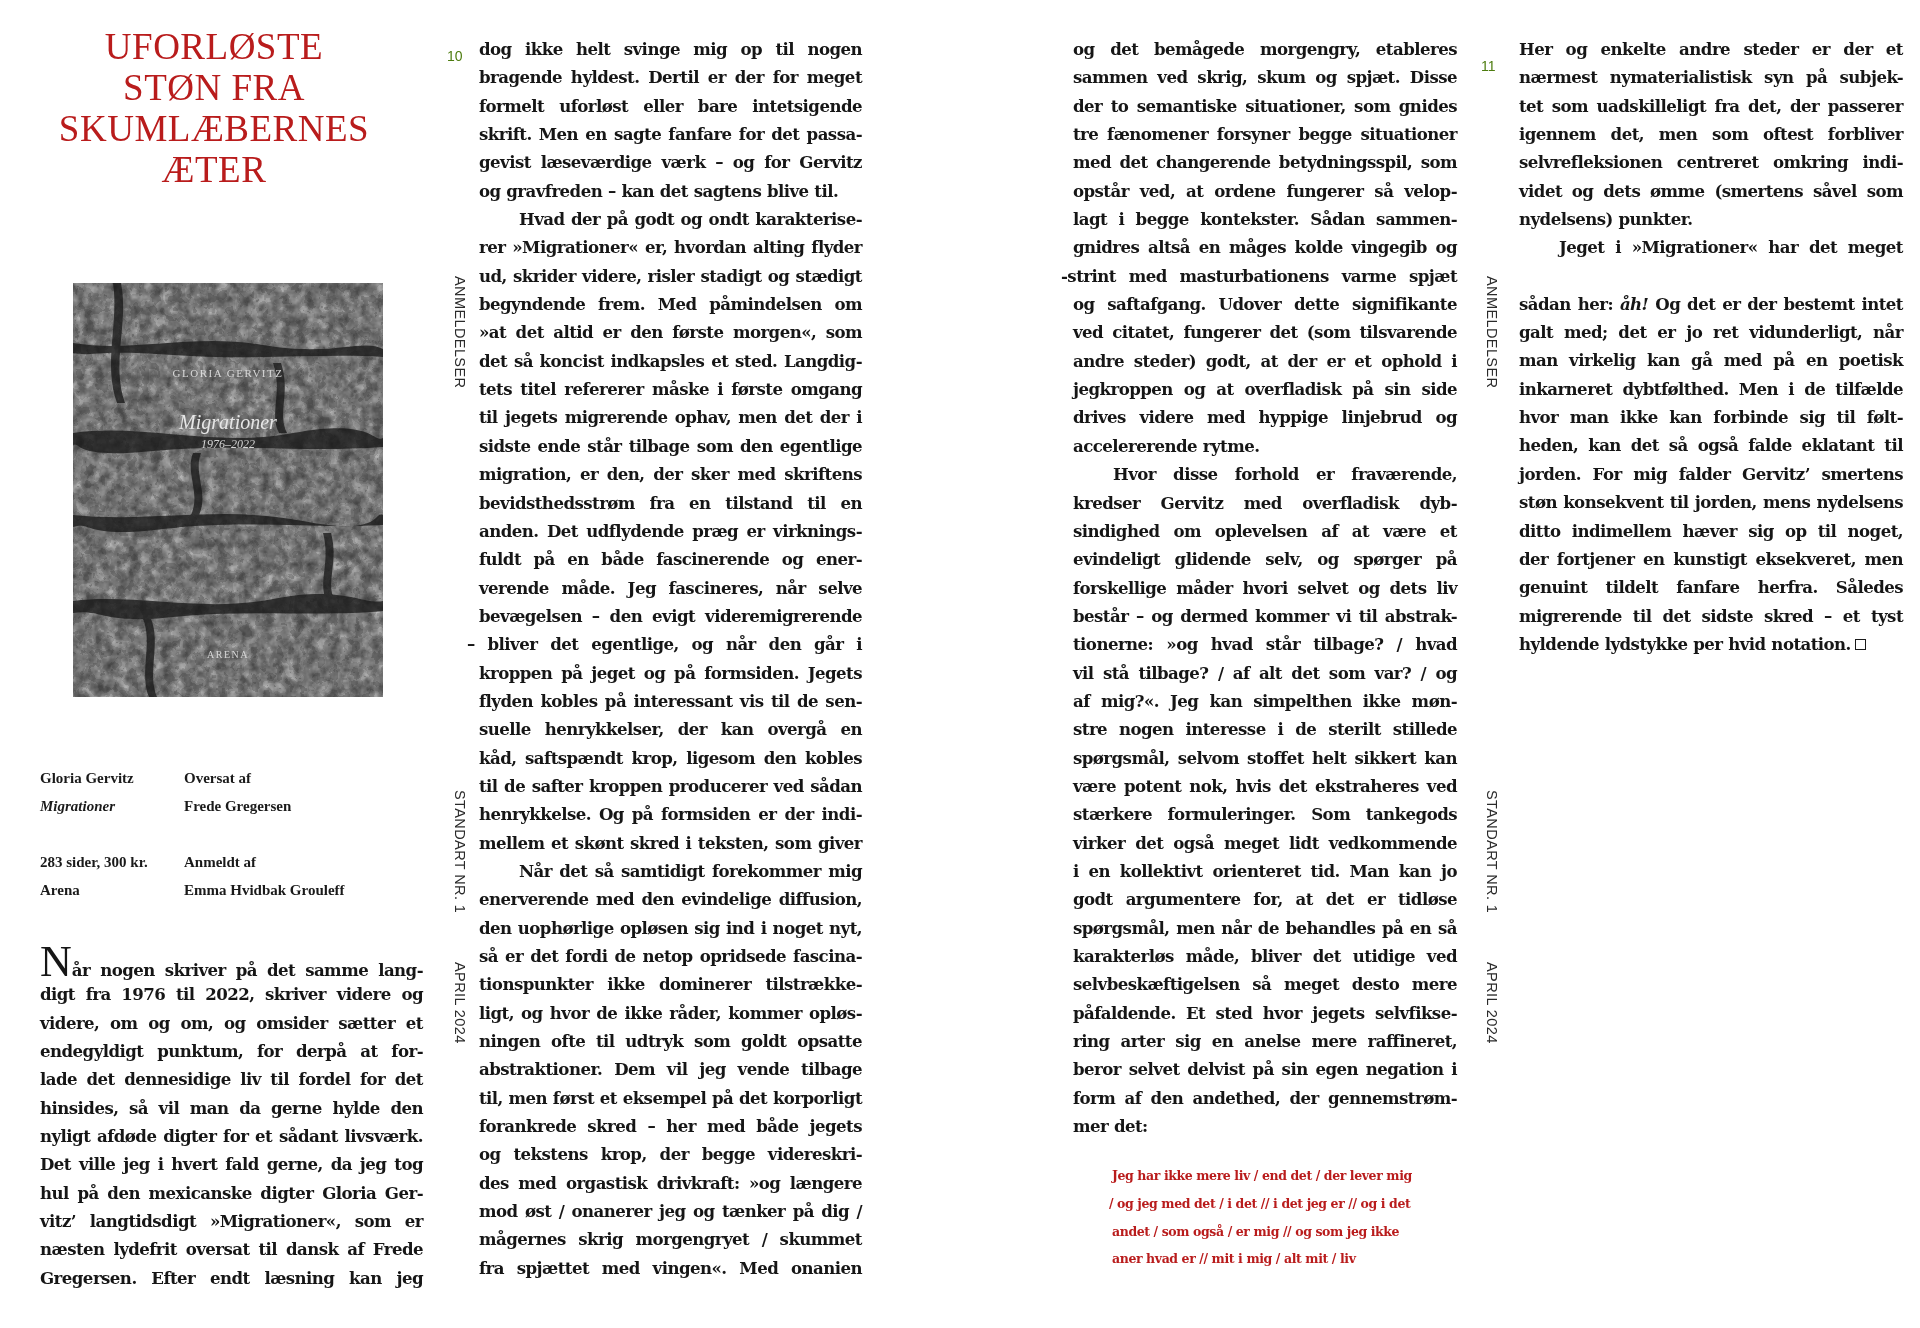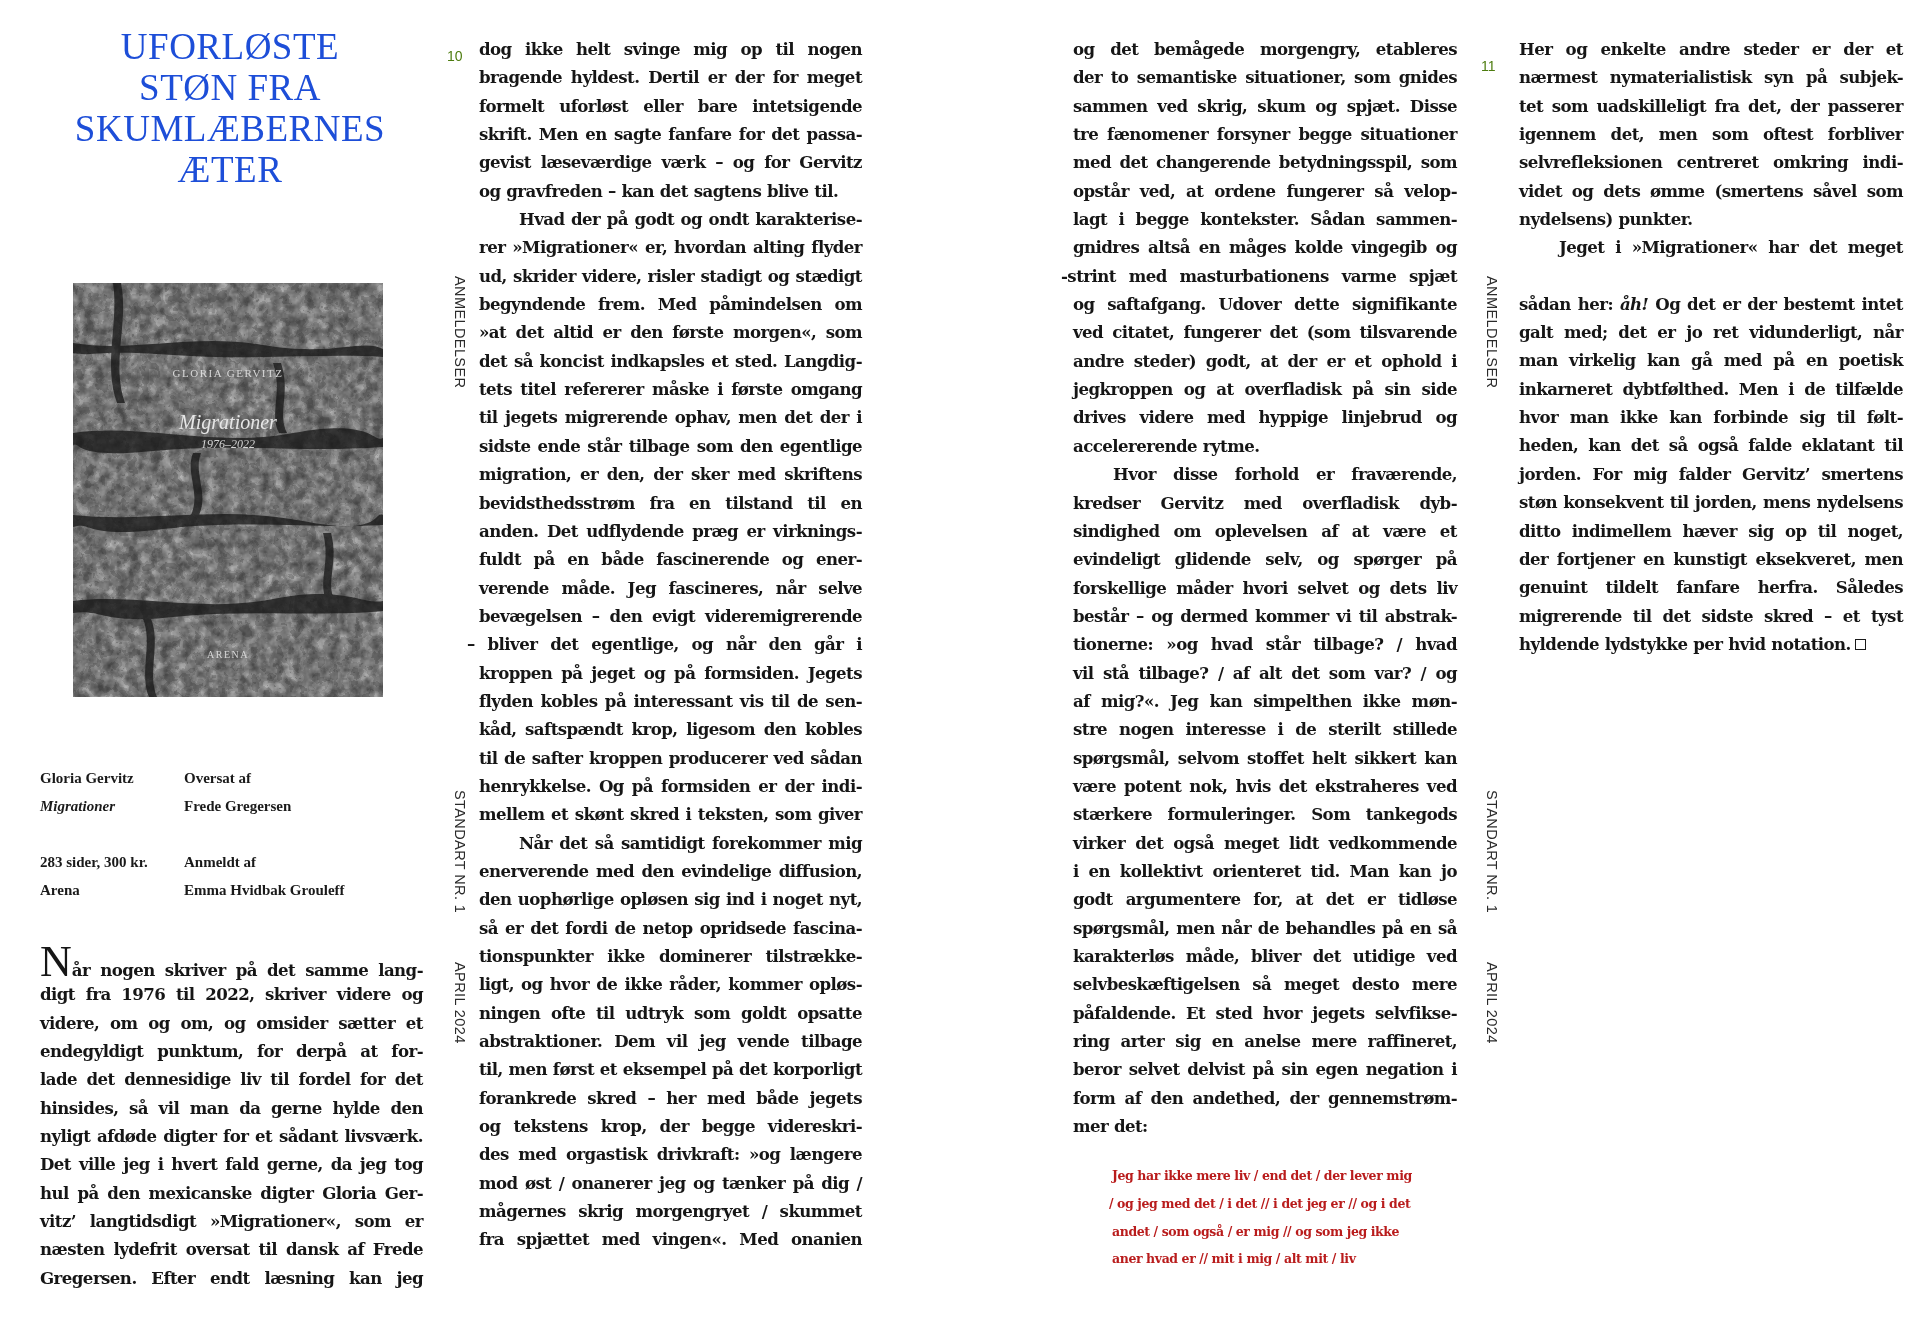--- a/index.html
+++ b/index.html
@@ -1,23 +1,23 @@
 <!DOCTYPE html>
 <html><head>
 <meta charset="utf-8">
 <style>
   html, body { margin: 0; padding: 0; background: #ffffff; }
   body { width: 1920px; height: 1328px; position: relative; overflow: hidden; color: #141414;
          font-family: "DejaVu Serif", "Liberation Serif", serif; }
   .abs { position: absolute; }
 
   
-  .title { left: 40px; top: 26px; width: 380px; text-align: center;
+  .title { left: 24px; top: 26px; width: 380px; text-align: center;
            font-family: "Liberation Serif", serif; font-size: 37px; line-height: 41px;
-           letter-spacing: 0.5px; font-weight: normal; color: #1d4ed8; }
+           letter-spacing: 0.5px; font-weight: normal; color: #b91c1c; }
   .title div { white-space: nowrap; }
 
   
   .cover { left: 73px; top: 283px; width: 310px; height: 414px; background: #2e2e2e; overflow: hidden; }
   .cover svg { position: absolute; left: 0; top: 0; }
   .cover .c-author { position: absolute; left: 0; width: 100%; top: 84px; text-align: center;
                      font-family: "Liberation Serif", serif; font-size: 11px; letter-spacing: 1.5px; color: #d8d8d8; }
   .cover .c-title { position: absolute; left: 0; width: 100%; top: 128px; text-align: center;
                     font-family: "Liberation Serif", serif; font-style: italic; font-size: 20px; color: #e6e6e6; }
   .cover .c-years { position: absolute; left: 0; width: 100%; top: 154px; text-align: center;
@@ -162,20 +162,21 @@
     <span class="ln">sidste ende står tilbage som den egentlige</span>
     <span class="ln">migration, er den, der sker med skriftens</span>
     <span class="ln">bevidsthedsstrøm fra en tilstand til en</span>
     <span class="ln">anden. Det udflydende præg er virknings-</span>
     <span class="ln">fuldt på en både fascinerende og ener-</span>
     <span class="ln">verende måde. Jeg fascineres, når selve</span>
     <span class="ln">bevægelsen – den evigt videremigrerende</span>
     <span class="ln hang">– bliver det egentlige, og når den går i</span>
     <span class="ln">kroppen på jeget og på formsiden. Jegets</span>
     <span class="ln">flyden kobles på interessant vis til de sen-</span>
+    <span class="ln">suelle henrykkelser, der kan overgå en</span>
     <span class="ln">kåd, saftspændt krop, ligesom den kobles</span>
     <span class="ln">til de safter kroppen producerer ved sådan</span>
     <span class="ln">henrykkelse. Og på formsiden er der indi-</span>
     <span class="ln">mellem et skønt skred i teksten, som giver</span>
     <span class="ln ind">Når det så samtidigt forekommer mig</span>
     <span class="ln">enerverende med den evindelige diffusion,</span>
     <span class="ln">den uophørlige opløsen sig ind i noget nyt,</span>
     <span class="ln">så er det fordi de netop opridsede fascina-</span>
     <span class="ln">tionspunkter ikke dominerer tilstrække-</span>
     <span class="ln">ligt, og hvor de ikke råder, kommer opløs-</span>
@@ -185,22 +186,22 @@
     <span class="ln">forankrede skred – her med både jegets</span>
     <span class="ln">og tekstens krop, der begge videreskri-</span>
     <span class="ln">des med orgastisk drivkraft: »og længere</span>
     <span class="ln">mod øst / onanerer jeg og tænker på dig /</span>
     <span class="ln">mågernes skrig morgengryet / skummet</span>
     <span class="ln">fra spjættet med vingen«. Med onanien</span>
   </div>
 
 <div class="abs col col3" id="col3">
     <span class="ln">og det bemågede morgengry, etableres</span>
+    <span class="ln">sammen ved skrig, skum og spjæt. Disse</span>
     <span class="ln">der to semantiske situationer, som gnides</span>
-    <span class="ln">sammen ved skrig, skum og spjæt. Disse</span>
     <span class="ln">tre fænomener forsyner begge situationer</span>
     <span class="ln">med det changerende betydningsspil, som</span>
     <span class="ln">opstår ved, at ordene fungerer så velop-</span>
     <span class="ln">lagt i begge kontekster. Sådan sammen-</span>
     <span class="ln">gnidres altså en måges kolde vingegib og</span>
     <span class="ln hang">-strint med masturbationens varme spjæt</span>
     <span class="ln">og saftafgang. Udover dette signifikante</span>
     <span class="ln">ved citatet, fungerer det (som tilsvarende</span>
     <span class="ln">andre steder) godt, at der er et ophold i</span>
     <span class="ln">jegkroppen og at overfladisk på sin side</span>

